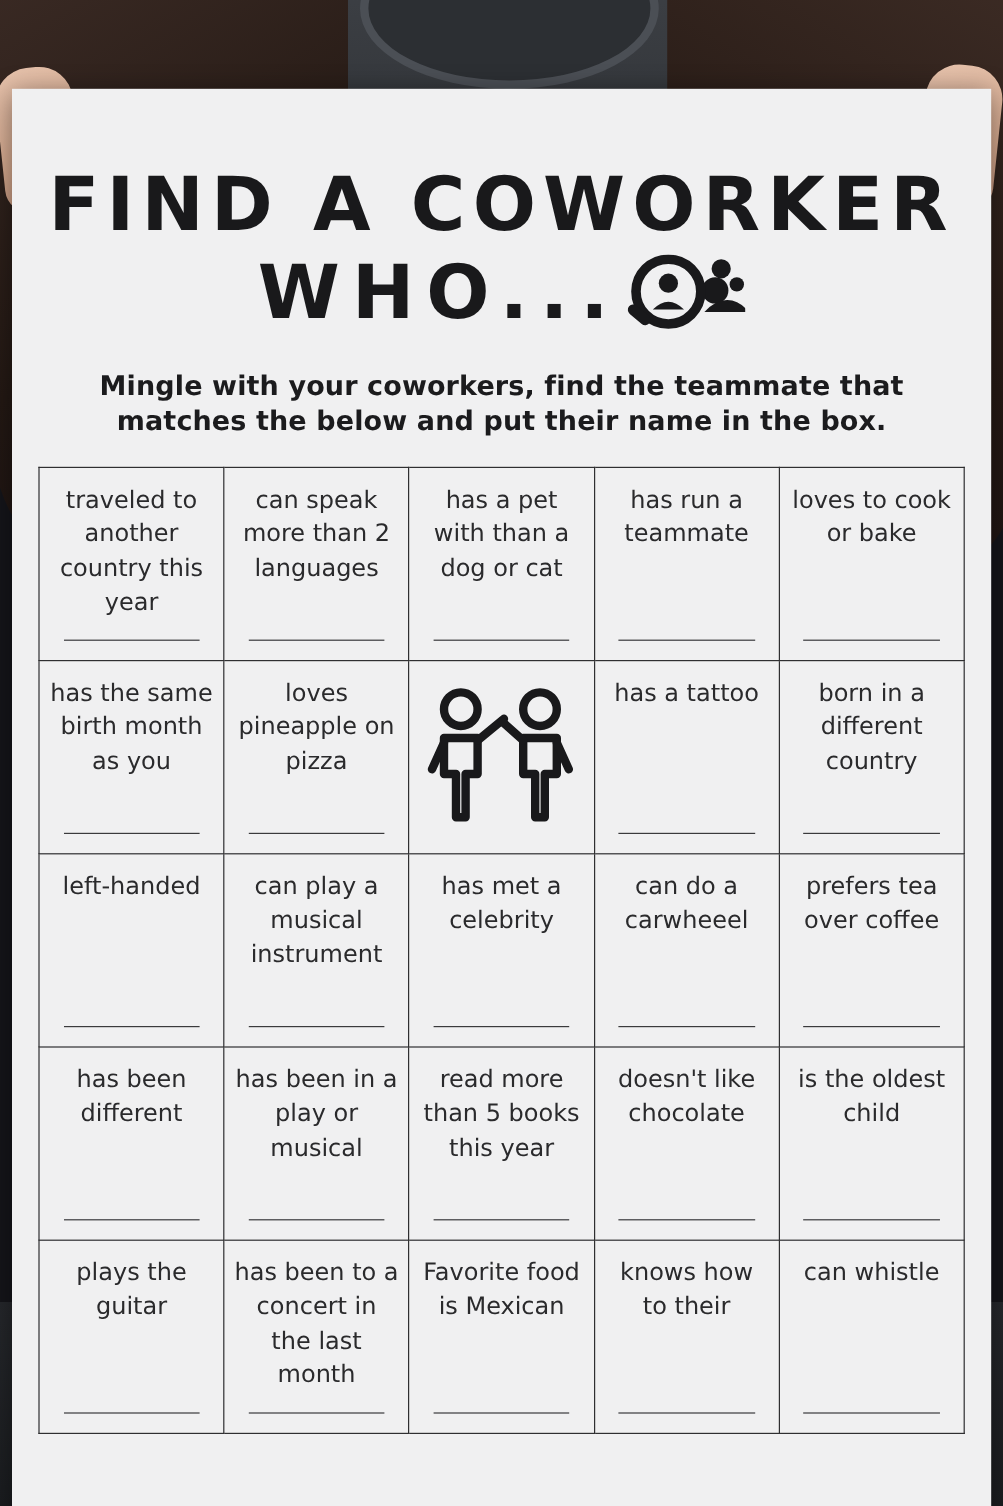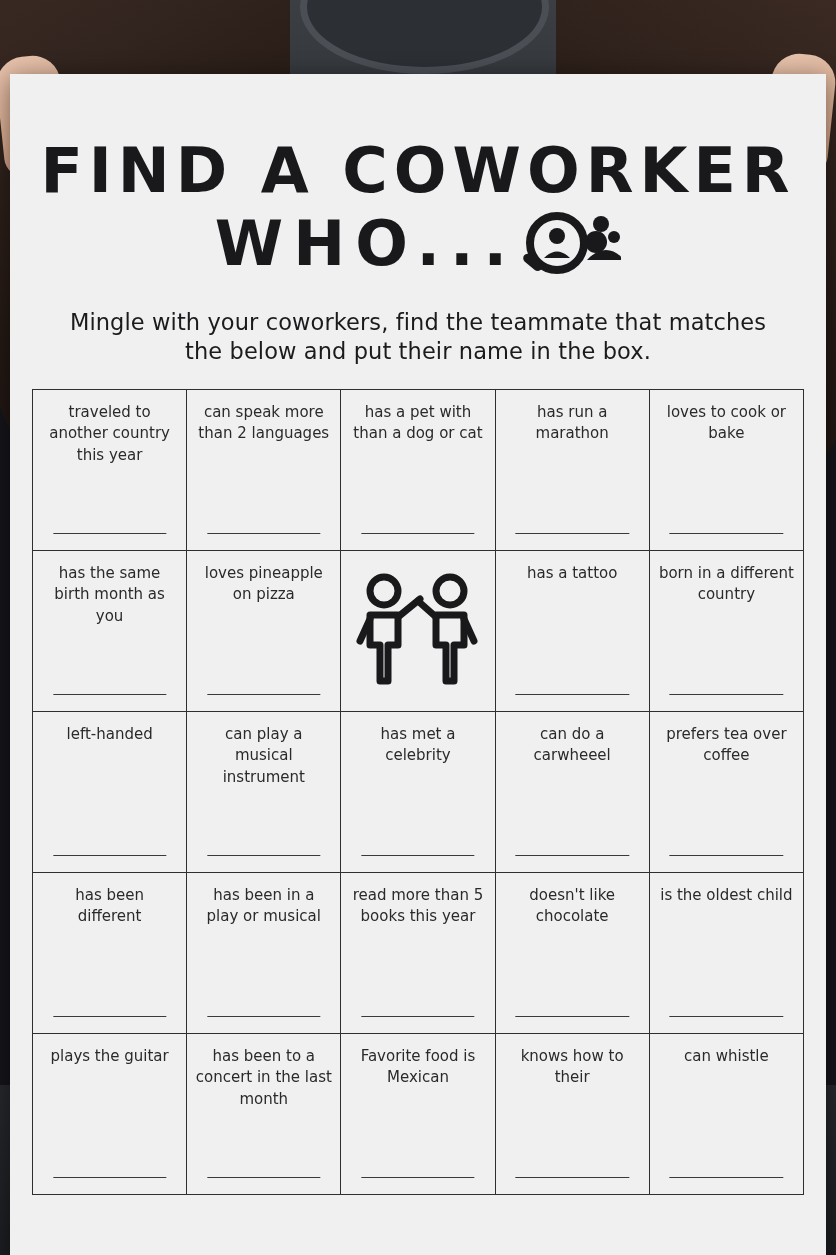--- a/index.html
+++ b/index.html
@@ -142,21 +142,21 @@
     letter-spacing: 10px;
     color: #19191b;
   }
   .search-people-icon {
     display: block;
     margin-top: 6px;
   }
   .subtitle {
     text-align: center;
     font-size: 22.5px;
-    font-weight: normal;
+    font-weight: bold;
     color: #1b1b1d;
     line-height: 1.32;
     margin: 26px 34px 0 34px;
     letter-spacing: 0.1px;
   }
   table.bingo {
     border-collapse: collapse;
     margin: 22px auto 0 auto;
     width: 772px;
     table-layout: fixed;
@@ -165,21 +165,21 @@
     border: 1.6px solid #2f2f31;
     width: 20%;
     height: 140px;
     vertical-align: top;
     padding: 12px 8px 8px 8px;
     position: relative;
   }
   .cell-text {
     display: block;
     text-align: center;
-    font-size: 15px;
+    font-size: 20px;
     color: #2a2a2c;
     line-height: 1.42;
     font-family: "DejaVu Sans", sans-serif;
   }
   .cell-line {
     position: absolute;
     left: 50%;
     transform: translateX(-50%);
     bottom: 16px;
     width: 74%;
@@ -244,21 +244,21 @@
           </td>
           <td>
             <span class="cell-text">can speak more than 2 languages</span>
             <span class="cell-line"></span>
           </td>
           <td>
             <span class="cell-text">has a pet with than a dog or cat</span>
             <span class="cell-line"></span>
           </td>
           <td>
-            <span class="cell-text">has run a marathon</span>
+            <span class="cell-text">has run a teammate</span>
             <span class="cell-line"></span>
           </td>
           <td>
             <span class="cell-text">loves to cook or bake</span>
             <span class="cell-line"></span>
           </td>
         </tr>
         <tr>
           <td>
             <span class="cell-text">has the same birth month as you</span>

